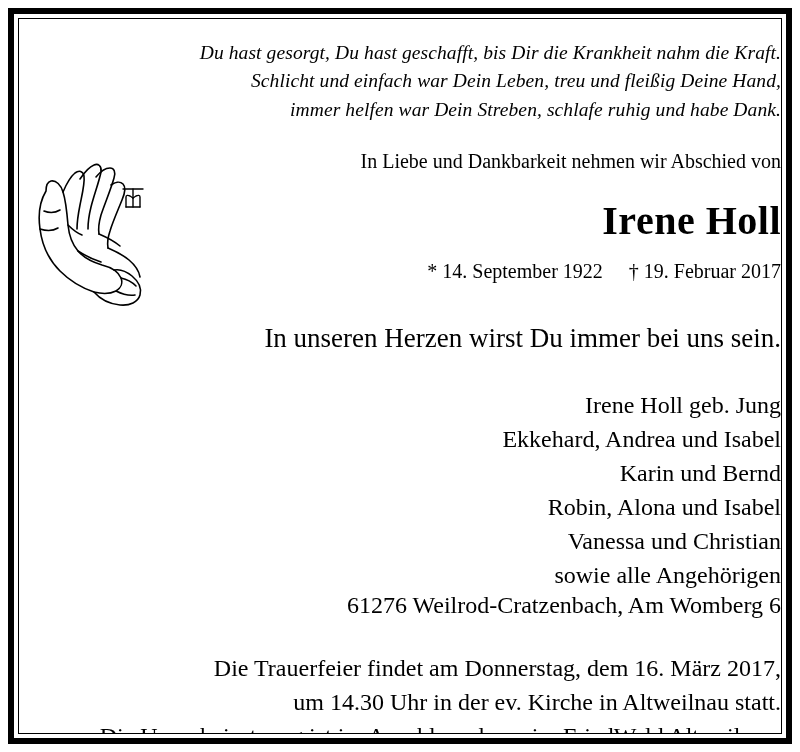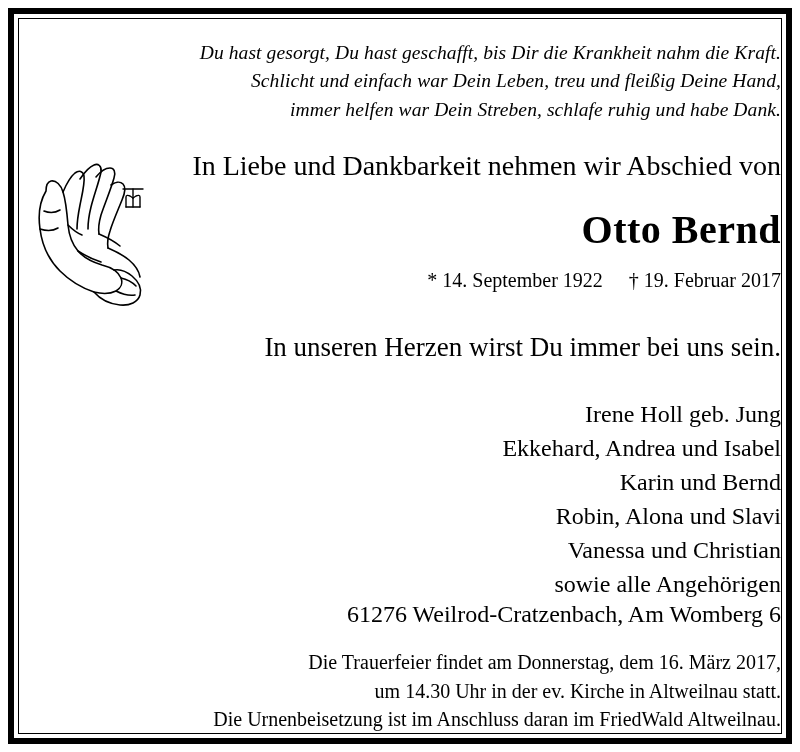--- a/index.html
+++ b/index.html
@@ -55,21 +55,21 @@
     font-style: italic;
     font-size: 19.5px;
     line-height: 1.45;
     letter-spacing: 0.1px;
   }
   .verse div {
     white-space: nowrap;
   }
   .farewell {
     margin-top: 26px;
-    font-size: 28px;
+    font-size: 20px;
   }
   .name {
     margin-top: 24px;
     font-size: 40px;
     font-weight: bold;
     letter-spacing: 0.5px;
   }
   .dates {
     margin-top: 16px;
     font-size: 20px;
@@ -84,22 +84,22 @@
   }
   .family {
     margin-top: 34px;
     font-size: 24px;
     line-height: 1.42;
   }
   .address {
     font-size: 24px;
   }
   .service {
-    margin-top: 20px;
-    font-size: 20px;
+    margin-top: 32px;
+    font-size: 24px;
     line-height: 1.42;
   }
   
   .hands {
     position: absolute;
     left: 22px;
     top: 155px;
     width: 135px;
     height: 155px;
   }
@@ -121,33 +121,33 @@
   <div class="content">
 
     <div class="verse">
       <div>Du hast gesorgt, Du hast geschafft, bis Dir die Krankheit nahm die Kraft.</div>
       <div>Schlicht und einfach war Dein Leben, treu und fleißig Deine Hand,</div>
       <div>immer helfen war Dein Streben, schlafe ruhig und habe Dank.</div>
     </div>
 
     <div class="farewell">In Liebe und Dankbarkeit nehmen wir Abschied von</div>
 
-    <div class="name">Otto Bernd</div>
+    <div class="name">Irene Holl</div>
 
     <div class="dates">
       <span>* 14. September 1922</span><span class="gap"></span><span>† 19. Februar 2017</span>
     </div>
 
     <div class="memory">In unseren Herzen wirst Du immer bei uns sein.</div>
 
     <div class="family">
       <div>Irene Holl geb. Jung</div>
       <div>Ekkehard, Andrea und Isabel</div>
       <div>Karin und Bernd</div>
-      <div>Robin, Alona und Slavi</div>
+      <div>Robin, Alona und Isabel</div>
       <div>Vanessa und Christian</div>
       <div>sowie alle Angehörigen</div>
     </div>
 
     <div class="address">61276 Weilrod-Cratzenbach, Am Womberg 6</div>
 
     <div class="service">
       <div>Die Trauerfeier findet am Donnerstag, dem 16. März 2017,</div>
       <div>um 14.30 Uhr in der ev. Kirche in Altweilnau statt.</div>
       <div>Die Urnenbeisetzung ist im Anschluss daran im FriedWald Altweilnau.</div>

